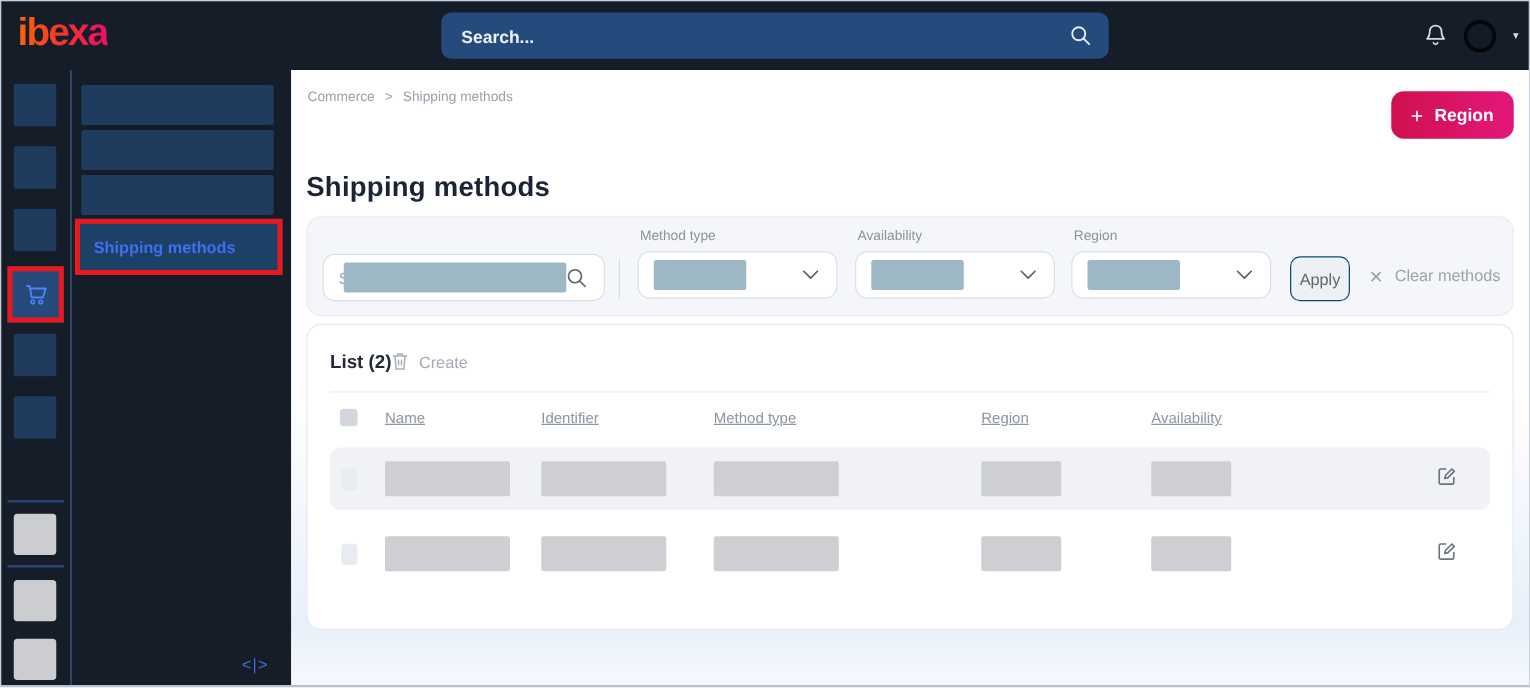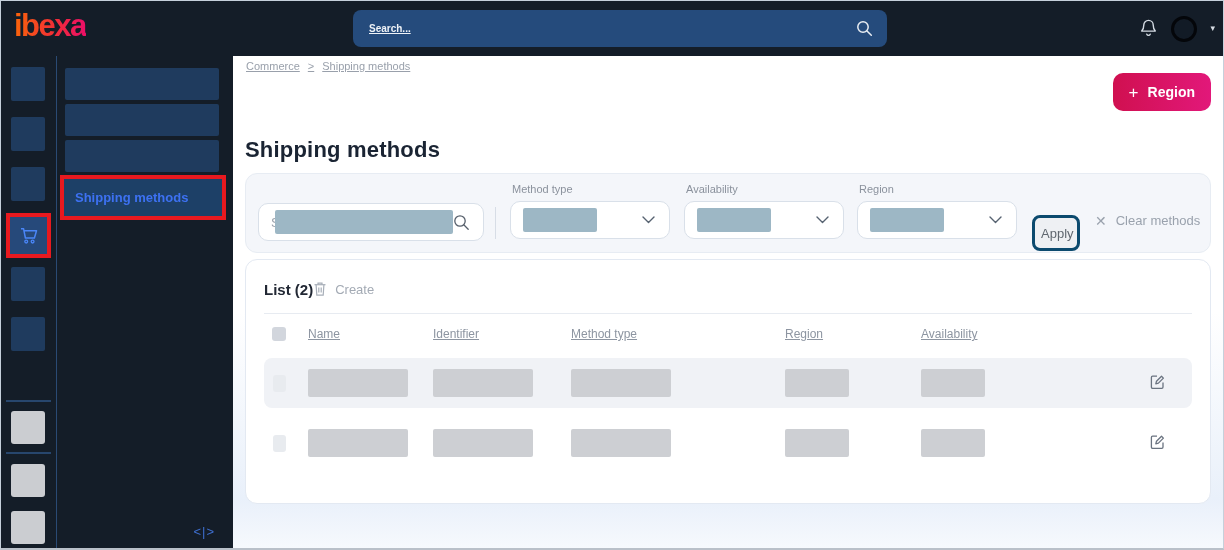--- a/index.html
+++ b/index.html
@@ -7,21 +7,21 @@
   *{box-sizing:border-box;}
   .frame{position:relative;width:1224px;height:550px;background:#fff;border:1px solid #c6d0db;border-bottom:2px solid #b9c0c9;}
 
   
   .topbar{position:absolute;left:0;top:0;right:0;height:55px;background:#141d28;padding-left:32px;}
   .logo{position:absolute;left:13px;top:7px;font-size:31px;font-weight:800;letter-spacing:-1.5px;
         background:linear-gradient(92deg,#f9610d 5%,#f12f35 55%,#ed1164 95%);
         -webkit-background-clip:text;background-clip:text;color:transparent;}
   .tb-search{position:absolute;left:352px;top:9px;width:534px;height:37px;background:#254b7c;border-radius:8px;
              display:flex;align-items:center;padding:0 14px;}
-  .tb-search input{flex:1;background:transparent;border:none;outline:none;color:#eef2f7;font-size:10px;font-weight:600;font-family:inherit;text-decoration:underline;}
+  .tb-search input{flex:1;background:transparent;border:none;outline:none;color:#eef2f7;font-size:14px;font-weight:600;font-family:inherit;}
   .tb-search input::placeholder{color:#eef2f7;opacity:1;}
   .tb-right{position:absolute;right:8px;top:0;height:55px;display:flex;align-items:center;gap:13px;}
   .avatar{width:26px;height:26px;border-radius:50%;background:#121b26;border:3px solid #04060a;}
   .caret{color:#d6dce3;font-size:9px;line-height:1;}
 
   
   .rail{position:absolute;left:0;top:55px;width:56px;bottom:0;background:#141d28;border-right:1px solid #2a4a74;}
   .sq{position:absolute;left:10px;width:34px;height:34px;background:#1f3b5e;border-radius:2px;cursor:pointer;}
   .rail-active{position:absolute;left:5px;top:157px;width:45px;height:45px;border:4px solid #e8191f;background:#26497a;
                display:flex;align-items:center;justify-content:center;cursor:pointer;}
@@ -31,21 +31,21 @@
   
   .menu{position:absolute;left:56px;top:55px;width:176px;bottom:0;background:#141d28;}
   .mi{position:absolute;left:8px;width:154px;height:32px;background:#1f3b5e;border-radius:2px;cursor:pointer;}
   .mi-active{position:absolute;left:3px;top:119px;width:166px;height:45px;border:4px solid #e8191f;background:#1d4067;
              display:flex;align-items:center;padding-left:11px;color:#3d71f2;font-size:13px;font-weight:700;cursor:pointer;}
   .collapse{position:absolute;right:18px;bottom:9px;color:#3e6fd0;font-size:13px;letter-spacing:1px;cursor:pointer;}
 
   
   .main{position:absolute;left:232px;top:55px;right:0;bottom:0;
         background:linear-gradient(180deg,#ffffff 0%,#ffffff 52%,#e9f0fa 90%,#f6f9fd 100%);}
-  .breadcrumb{position:absolute;left:13px;top:4px;font-size:11px;color:#99a0ab;display:flex;gap:8px;align-items:flex-end;text-decoration:underline;}
+  .breadcrumb{position:absolute;left:13px;top:16px;font-size:11px;color:#99a0ab;display:flex;gap:8px;align-items:flex-end;}
   .bc-link{cursor:pointer;}
   .btn-create{position:absolute;right:12px;top:17px;height:38px;padding:0 16px;border:none;border-radius:10px;
               background:linear-gradient(90deg,#d01050,#e2187a);color:#fff;display:flex;align-items:center;gap:9px;
               font-size:14px;font-weight:600;font-family:inherit;cursor:pointer;}
   .btn-create .plus{font-size:17px;font-weight:400;line-height:1;}
   .page-title{position:absolute;left:12px;top:66px;font-size:22px;font-weight:700;color:#1a2433;letter-spacing:.2px;}
 
   
   .filter-card{position:absolute;left:12px;right:12px;top:117px;height:80px;background:#f4f6fa;
                border:1px solid #e7ecf3;border-radius:12px;}
@@ -53,22 +53,22 @@
             border-radius:10px;display:flex;align-items:center;padding:0 12px;cursor:text;}
   .f-sliver{color:#9aa1ab;font-size:13px;margin-right:-5px;}
   .redact{width:178px;height:24px;background:#9db7c5;border-radius:2px;position:relative;}
   .f-search svg{margin-left:auto;}
   .f-div{position:absolute;left:249px;top:33px;width:1px;height:32px;background:#d7dde6;}
   .f-group{position:absolute;top:9px;width:160px;}
   .f-label{font-size:11px;color:#8b929d;margin-bottom:6px;padding-left:2px;}
   .f-select{height:38px;background:#fff;border:1px solid #d9e0e9;border-radius:10px;display:flex;align-items:center;
             justify-content:space-between;padding:0 14px 0 12px;cursor:pointer;}
   .redact-sm{width:74px;height:24px;background:#9db7c5;border-radius:2px;}
-  .btn-apply{position:absolute;left:786px;top:31px;height:36px;width:48px;background:#eef0f3;border:3px solid #0c4a6e;
-             border-radius:8px;color:#60676f;font-size:13px;font-family:inherit;cursor:pointer;margin-top:10px;}
+  .btn-apply{position:absolute;left:786px;top:31px;height:36px;width:48px;background:#eef0f3;border:1px solid #0c4a6e;
+             border-radius:8px;color:#60676f;font-size:13px;font-family:inherit;cursor:pointer;}
   .clear{position:absolute;left:849px;top:39px;display:flex;align-items:center;gap:9px;color:#9aa2ad;font-size:13px;cursor:pointer;}
   .clear-x{font-size:14px;line-height:1;}
 
   
   .list-card{position:absolute;left:12px;right:12px;top:203px;height:245px;background:#fff;border:1px solid #e3e9f2;
              border-radius:12px;padding:18px;}
   .lc-head{display:flex;align-items:center;height:20px;margin-top:1px;}
   .lc-title{font-size:15px;font-weight:700;color:#222834;}
   .lc-delete{display:flex;align-items:center;gap:8px;color:#a3aab4;font-size:13px;cursor:pointer;}
   .lc-div{height:1px;background:#e7ebf1;margin-top:14px;}

